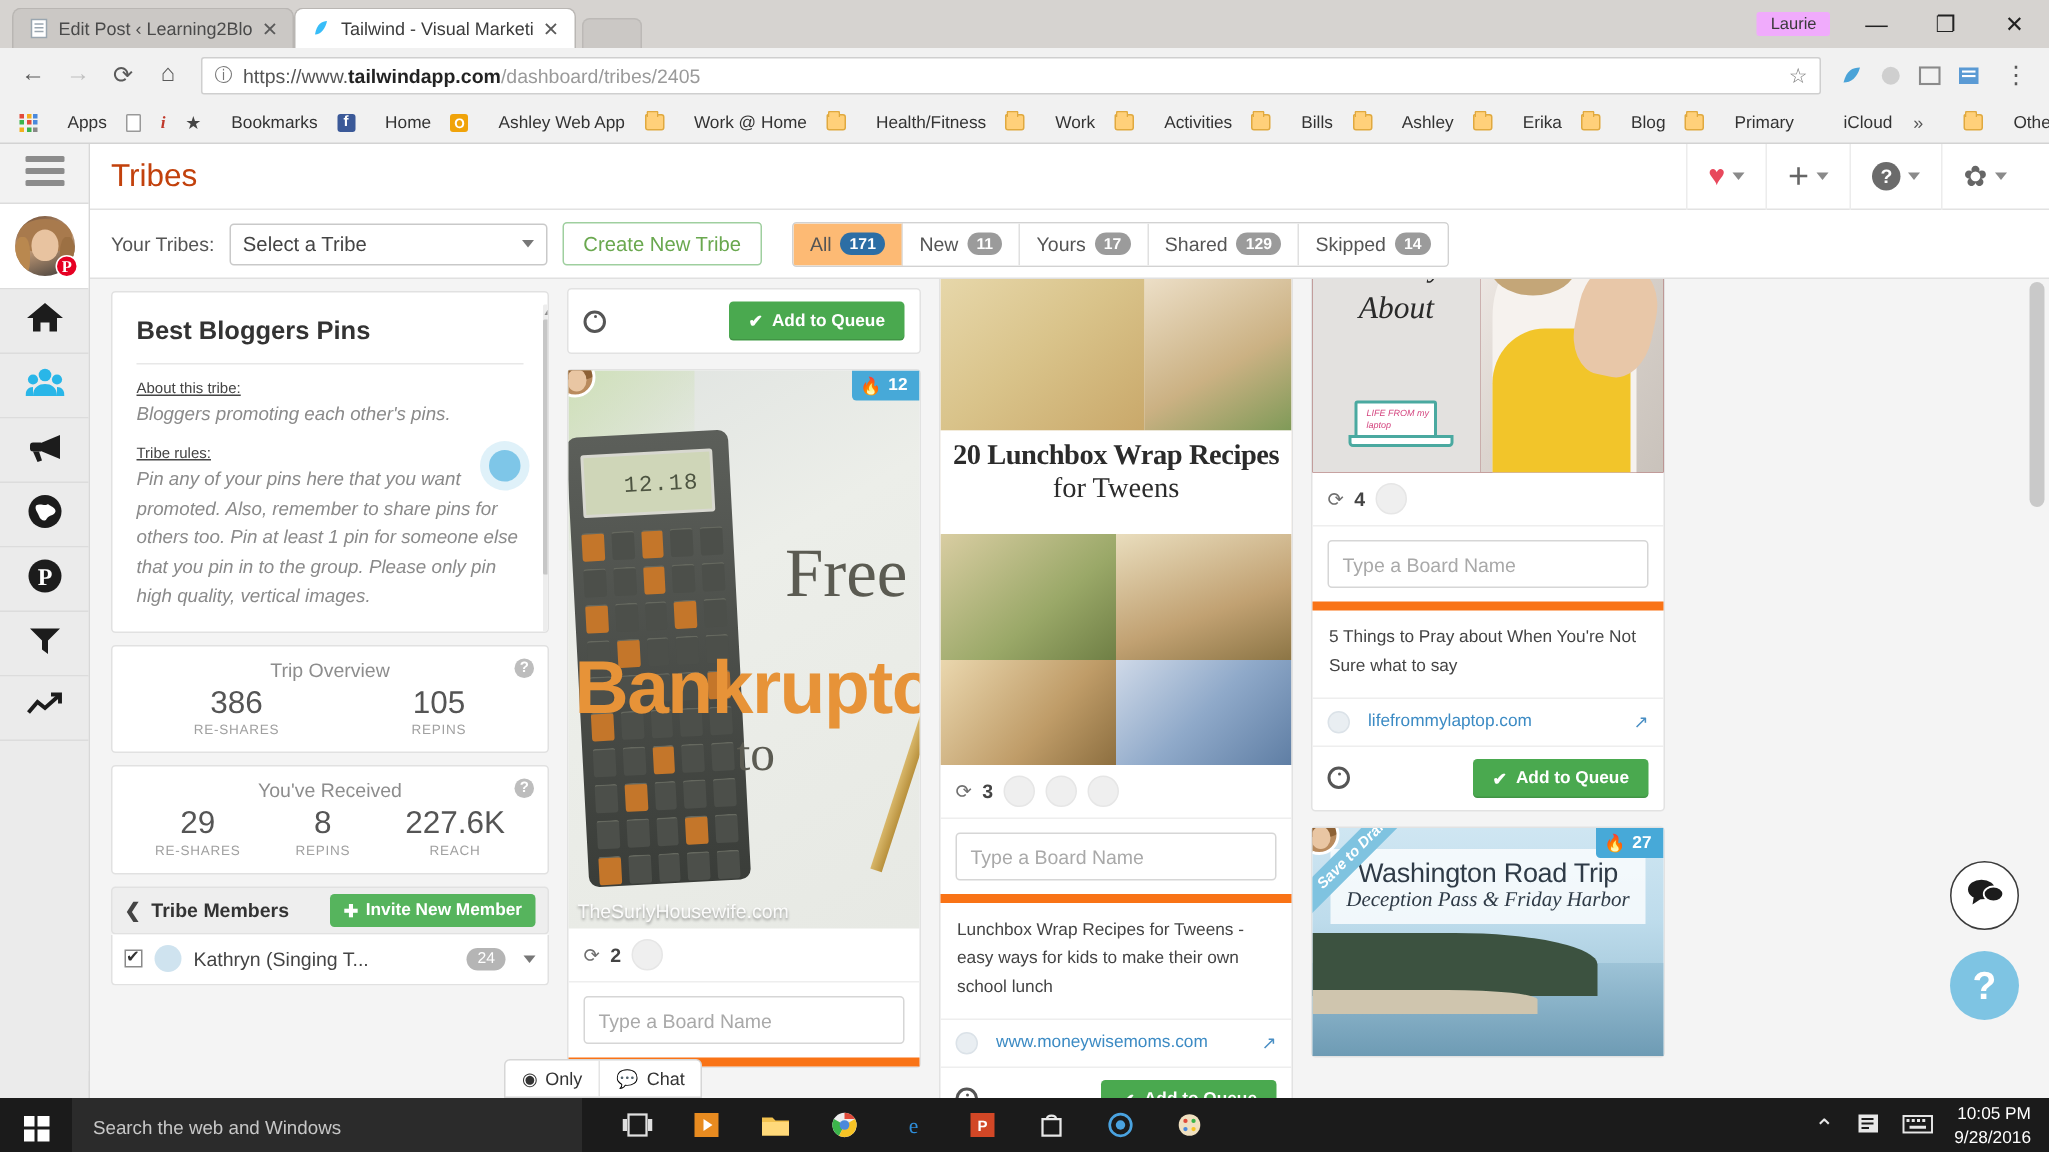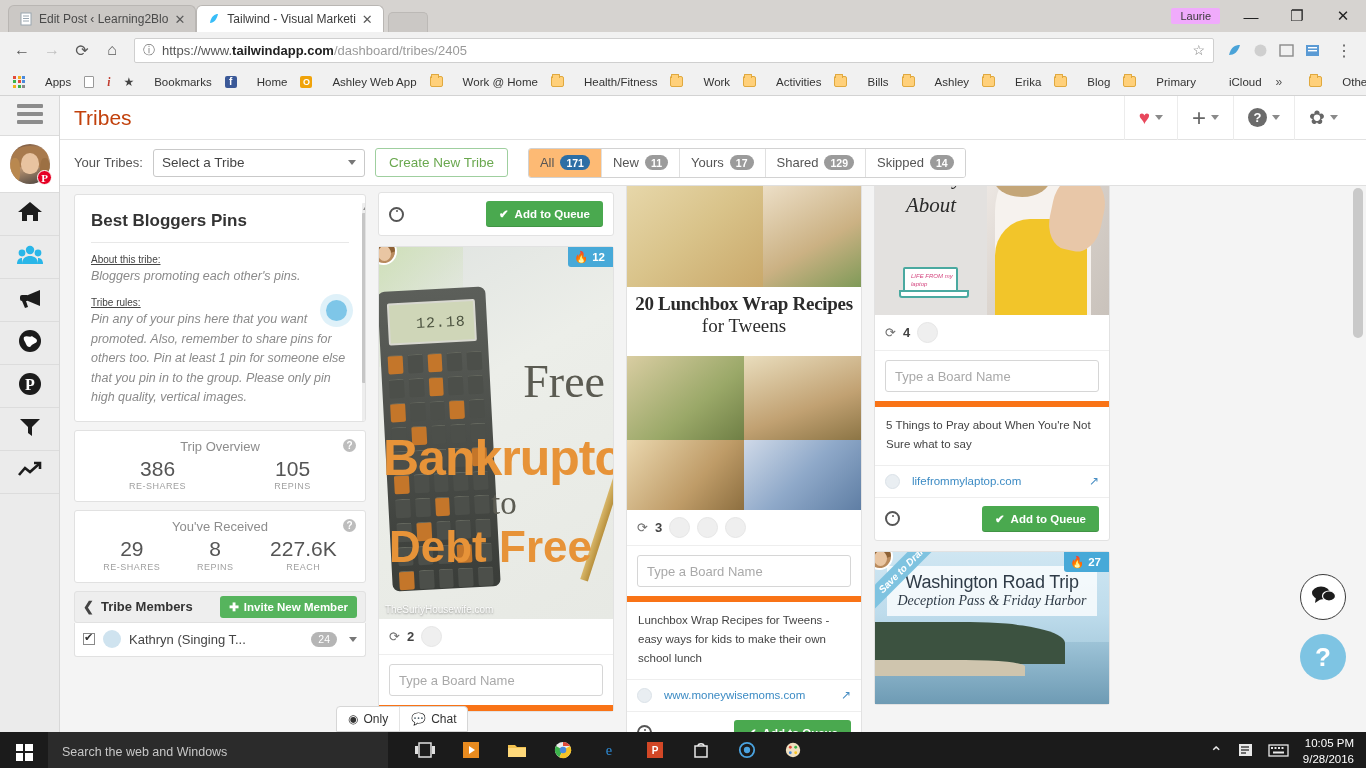--- a/index.html
+++ b/index.html
@@ -139,21 +139,21 @@
   
   .pincols { flex: 1; display: flex; gap: 12px; padding: 0 20px 0 12px; min-width: 0; position: relative; }
   .pincol { width: 236px; flex: 0 0 236px; }
   .card { background: #fff; border: 1px solid #e2e2e2; border-radius: 3px; margin-bottom: 10px; position: relative; }
   .card-img { position: relative; width: 100%; overflow: hidden; background: #ddd; }
   .card-avatar { position: absolute; left: -9px; top: -9px; width: 27px; height: 27px; border-radius: 50%; border: 2px solid #fff; z-index: 5; overflow:hidden; background:#b98b5e;}
   .card-avatar .f { position:absolute; left:6px; top:6px; width:13px; height:15px; border-radius:50%; background:#e9c6a3;}
   .card-avatar .h { position:absolute; left:1px; top:0px; width:23px; height:13px; border-radius:50% 50% 30% 30%; background:#8d6135;}
   .fire-badge { position: absolute; right: 0; top: 0; background: #47a9d8; color: #fff; font-size: 11.5px; font-weight: bold; padding: 3px 8px 3px 6px; display: flex; align-items: center; gap: 4px; border-radius: 0 0 0 3px; z-index:4;}
   .ribbon { position: absolute; left: -27px; top: 9px; width: 108px; transform: rotate(-45deg); background: #7fc3e0; color: #fff; font-size: 10px; text-align: center; padding: 3px 0; z-index: 4; font-style: italic; font-weight:bold;}
-  .watermark { position: absolute; left: 6px; bottom: 4px; color: rgba(255,255,255,0.92); font-size: 10px; z-index: 3; text-shadow: 0 1px 2px rgba(0,0,0,0.4); }
+  .watermark { position: absolute; left: 6px; bottom: 4px; color: rgba(255,255,255,0.92); font-size: 13px; z-index: 3; text-shadow: 0 1px 2px rgba(0,0,0,0.4); }
   .card-meta { display: flex; align-items: center; gap: 7px; padding: 7px 10px; border-bottom: 1px solid #eee; }
   .reshare-ic { color: #6f6f6f; font-size: 13px; }
   .reshare-n { font-size: 13px; font-weight: bold; color: #444; }
   .tiny-av { width: 21px; height: 21px; border-radius: 50%; background: #efefef; border: 1px solid #e6e6e6; }
   .card-input-wrap { padding: 9px 10px; border-bottom: 6px solid #f97316; }
   .card-input { height: 32px; border: 1px solid #d6d6d6; border-radius: 3px; display: flex; align-items: center; padding: 0 9px; color: #a9a9a9; font-size: 13px; background: #fff; }
   .card-desc { padding: 9px 11px 11px; font-size: 11.5px; color: #444; line-height: 1.65; border-bottom: 1px solid #eee; }
   .card-src { display: flex; align-items: center; gap: 12px; padding: 8px 10px; border-bottom: 1px solid #eee; }
   .src-fav { width: 15px; height: 15px; border-radius: 50%; background: #e9eef2; border:1px solid #dbe2e8; flex:0 0 15px;}
   .src-link { color: #3c8bc4; font-size: 11.5px; }
@@ -648,21 +648,20 @@
                     <i></i>
                     <i></i>
                     <i></i>
                     <i></i>
                 </span>
               </span>
               <span class="pencil"></span>
               <span class="txt-from">Free</span>
               <span class="txt-bank">Bankruptcy</span>
               <span class="txt-to">to</span>
-              <span class="txt-debt">Debt Free</span>
               <span class="watermark">TheSurlyHousewife.com</span>
             </div>
             <div class="card-meta">
               <span class="reshare-ic">⟳</span>
               <span class="reshare-n">2</span>
               <span class="tiny-av"></span>
             </div>
             <div class="card-input-wrap">
               <div class="card-input">
                 <span>Type a Board Name</span>

